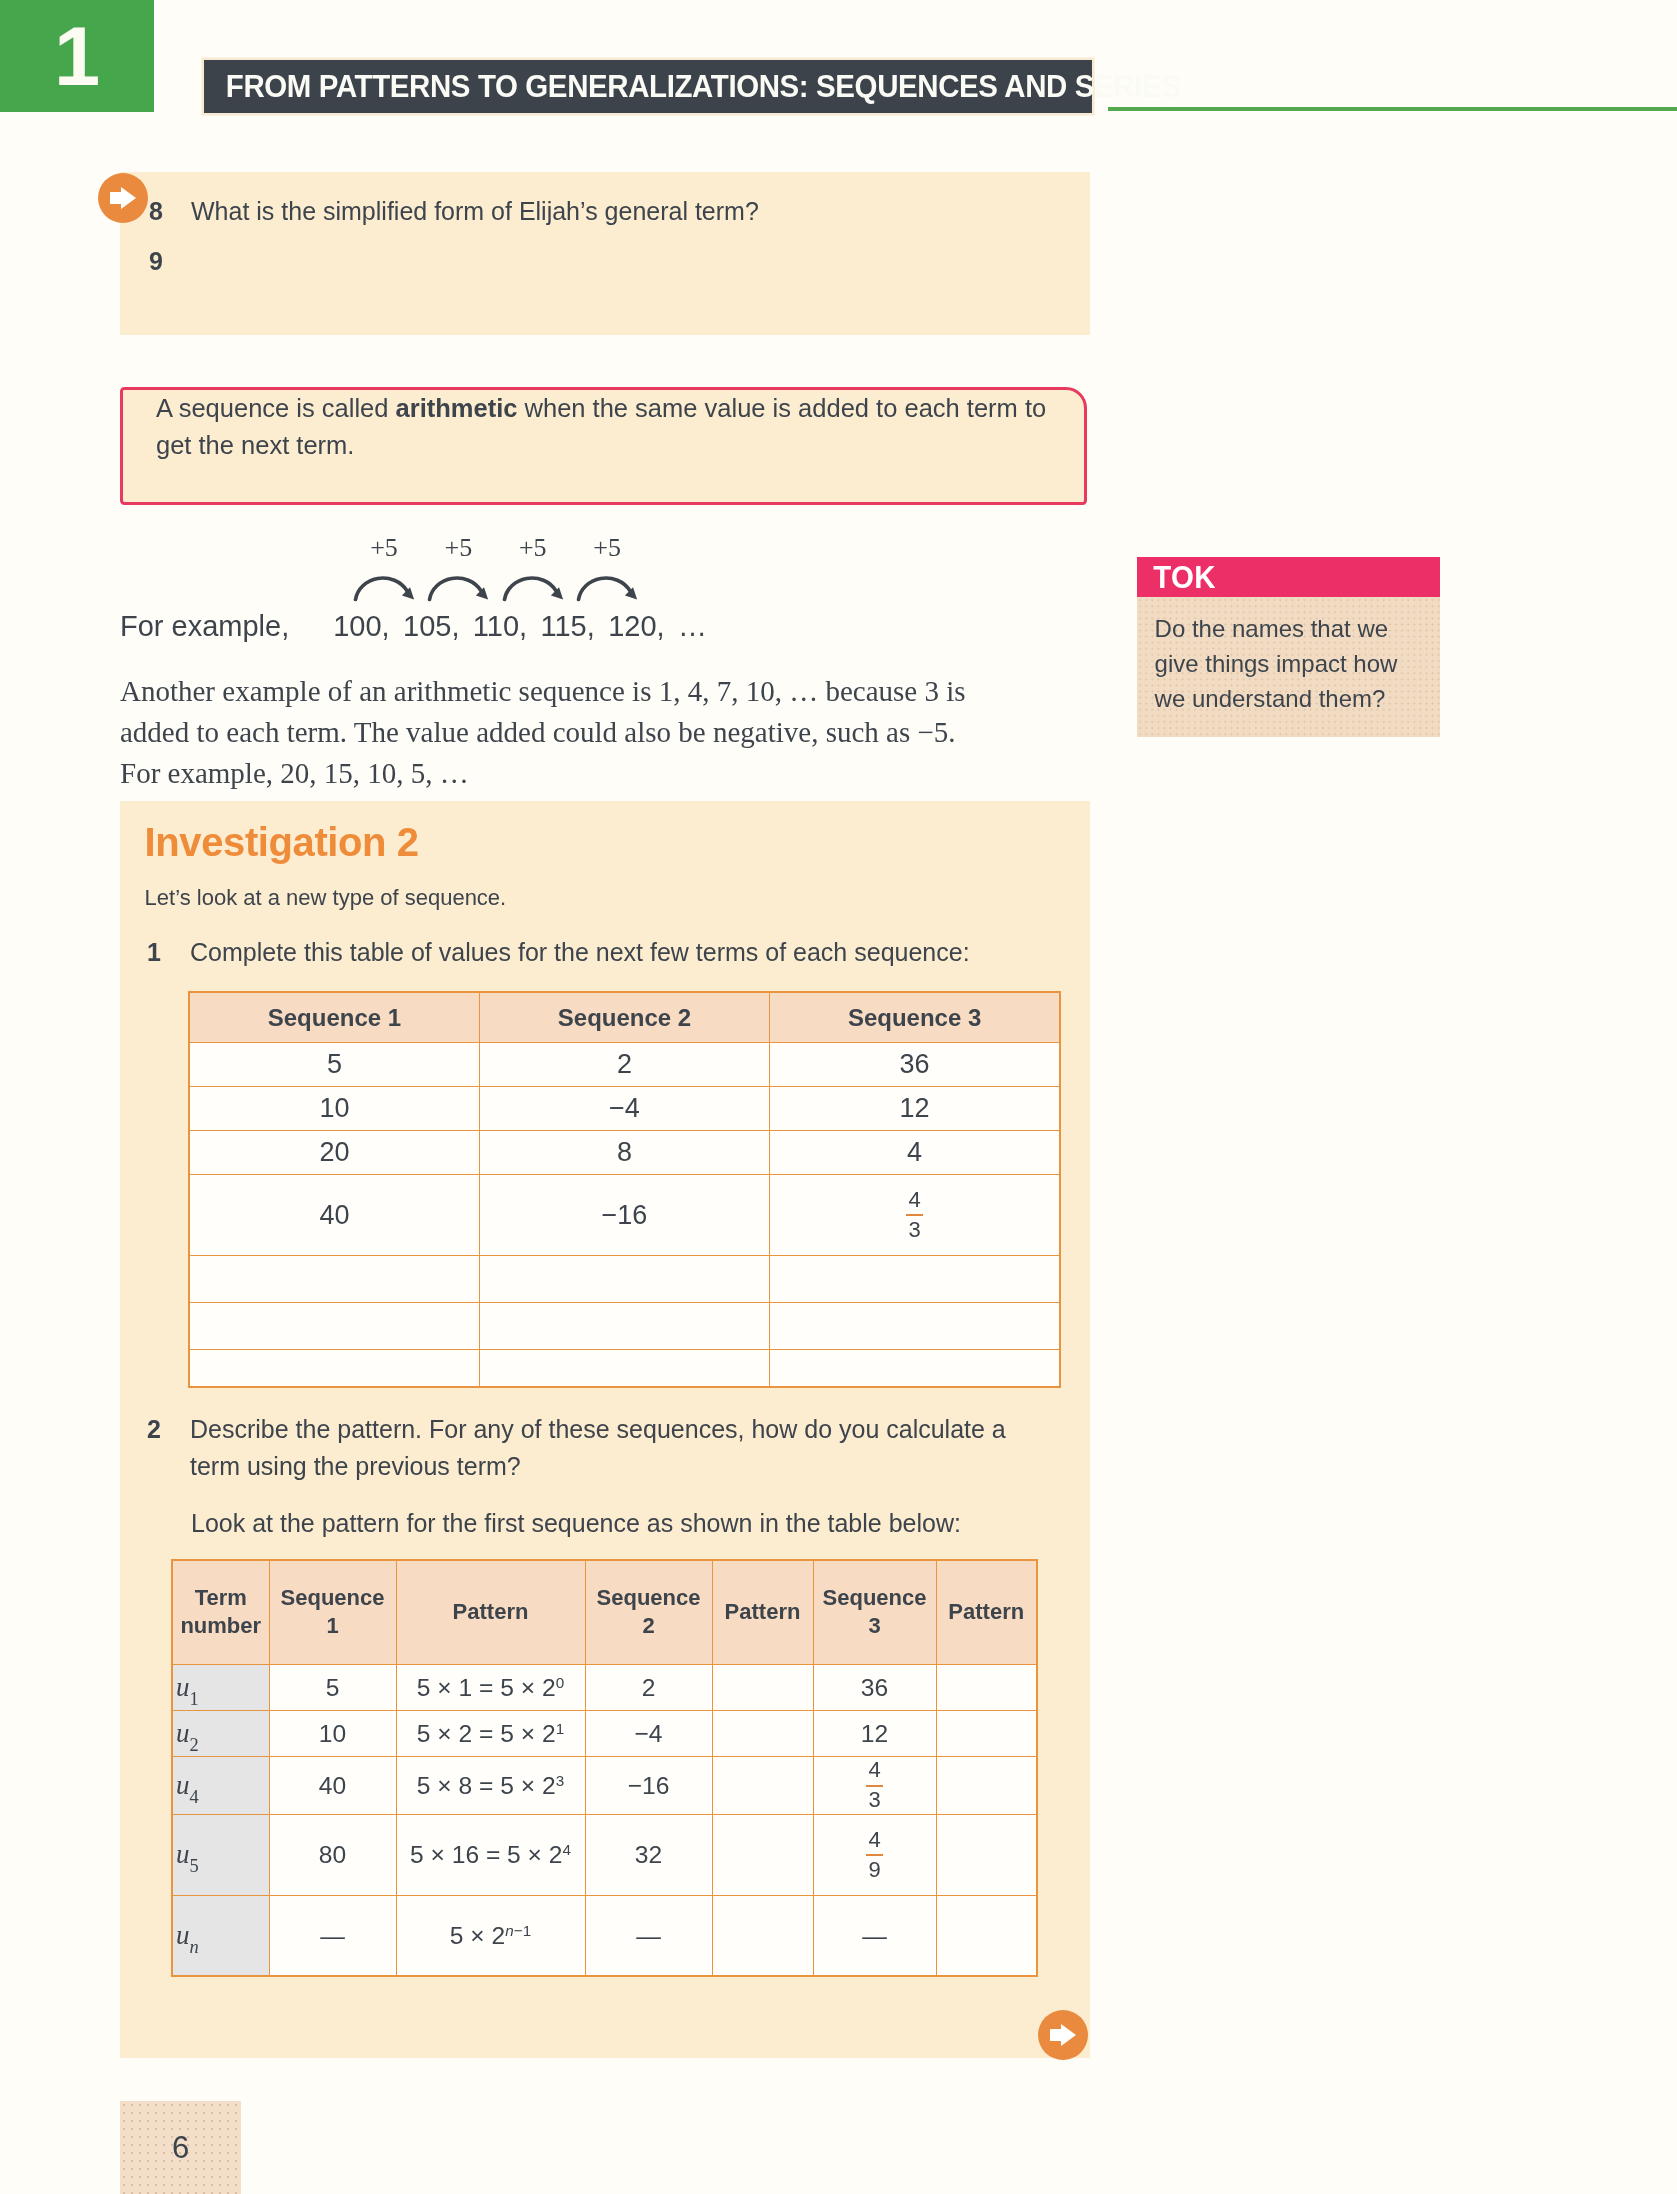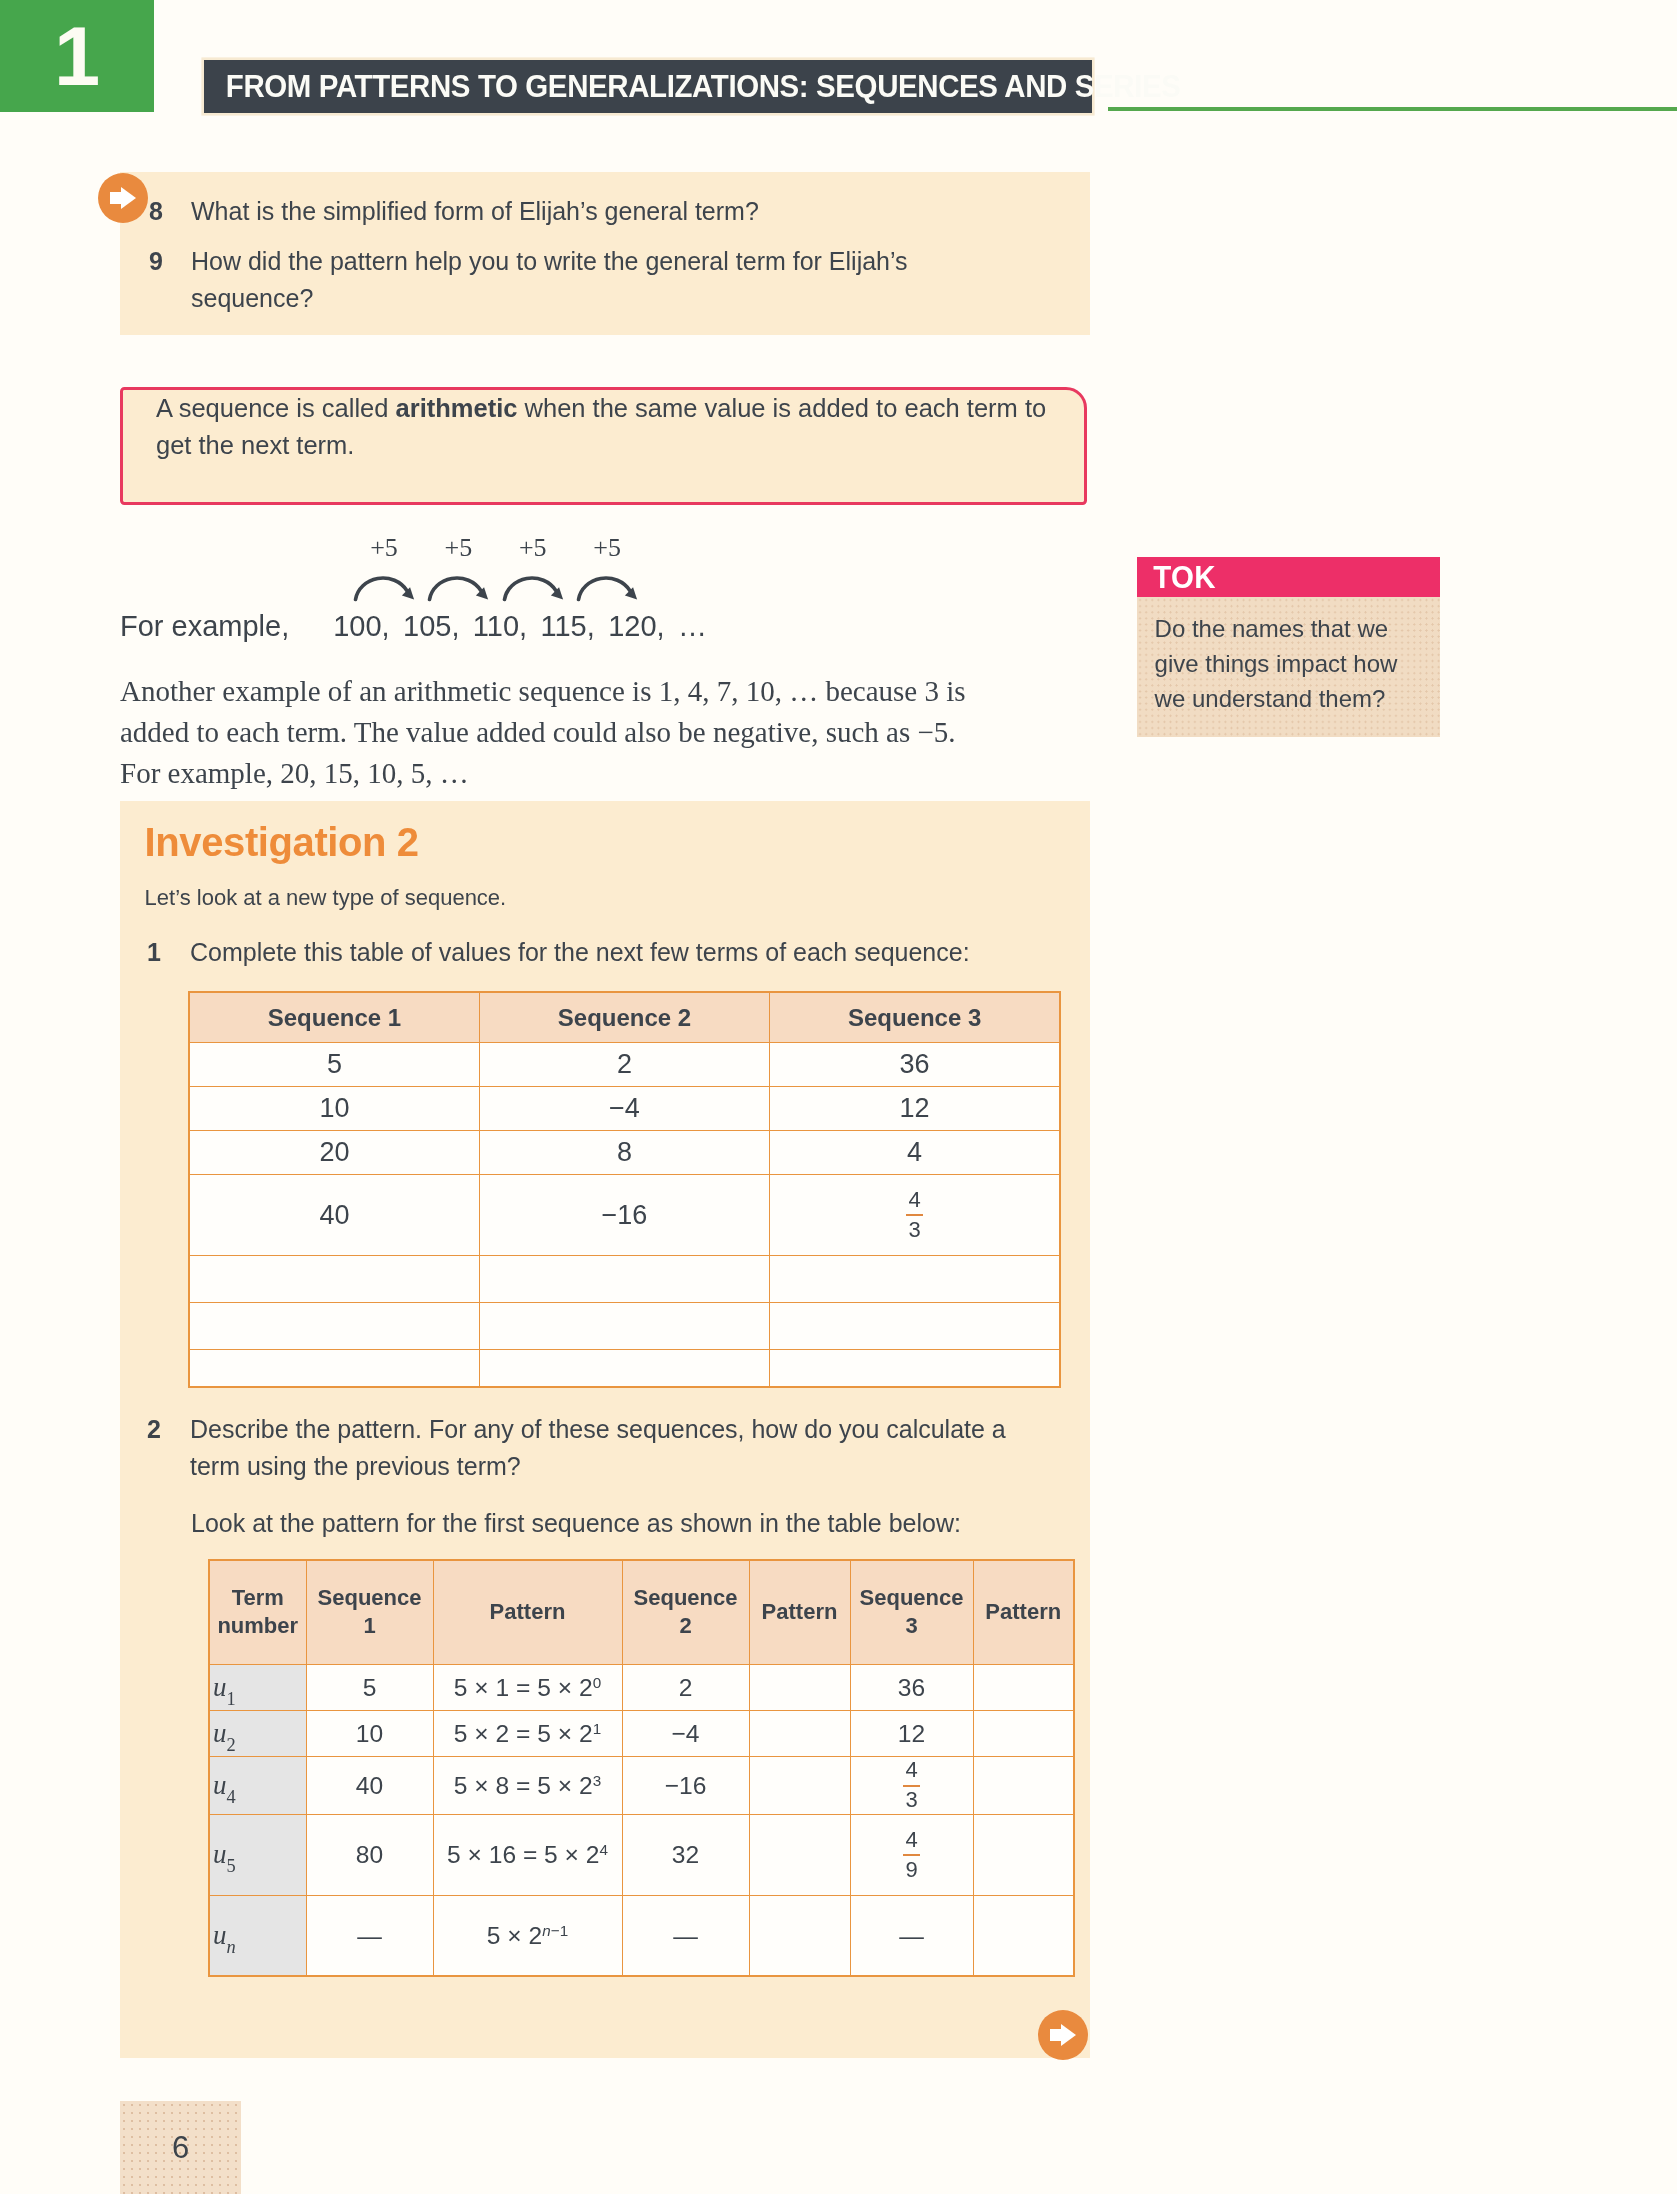--- a/index.html
+++ b/index.html
@@ -75,21 +75,21 @@
   td{background:#fffefb;text-align:center}
 
   .table1{margin:19.3px 0 0 68px;width:873px;border:2.6px solid #e9953f}
   .table1 th{font-size:24px;height:47px}
   .table1 td{font-size:27px}
   .table1 tr{height:44px}
   .table1 tr:nth-child(5){height:81px}
   .table1 tr:nth-child(6),.table1 tr:nth-child(7){height:47px}
   .table1 tr:nth-child(8){height:37px}
 
-  .table2{margin:21px 0 0 88px;border:2.6px solid #e9953f}
+  .table2{margin:21px 0 0 51px;border:2.6px solid #e9953f}
   .table2 th{font-size:22px;line-height:1.3;padding:5.3px 3.5px;vertical-align:middle}
   .table2 td{font-size:24.6px}
   .table2 tr:first-child{height:105px}
   .table2 tr{height:46px}
   .table2 tr:nth-child(5),.table2 tr:nth-child(6){height:81px}
   .table2 tr:nth-child(7){height:42px}
   .table2 td.term{text-align:left;padding-left:3px;background:#e5e5e5;
     font-family:"Liberation Serif",serif;font-size:27px}
 
   sup{font-size:.62em;vertical-align:.55em;line-height:0}
@@ -121,21 +121,20 @@
   <span class="shaft"></span>
   <span class="head"></span>
 </div>
 <div class="questions-box">
   <div class="q-row">
     <span class="q-num">8</span>
     <span class="q-text">What is the simplified form of Elijah’s general term?</span>
   </div>
   <div class="q-row">
     <span class="q-num">9</span>
-    <span class="q-text">How did the pattern help you to write the general term for Elijah’s sequence?</span>
   </div>
 </div>
 
 <div class="def-box">
   <p><span>A sequence is called </span><b>arithmetic</b><span> when the same value is added to each term to get the next term.</span></p>
 </div>
 
 <div class="example-diagram">
   <div class="arc-unit">
     <span class="plus-label">+5</span>

